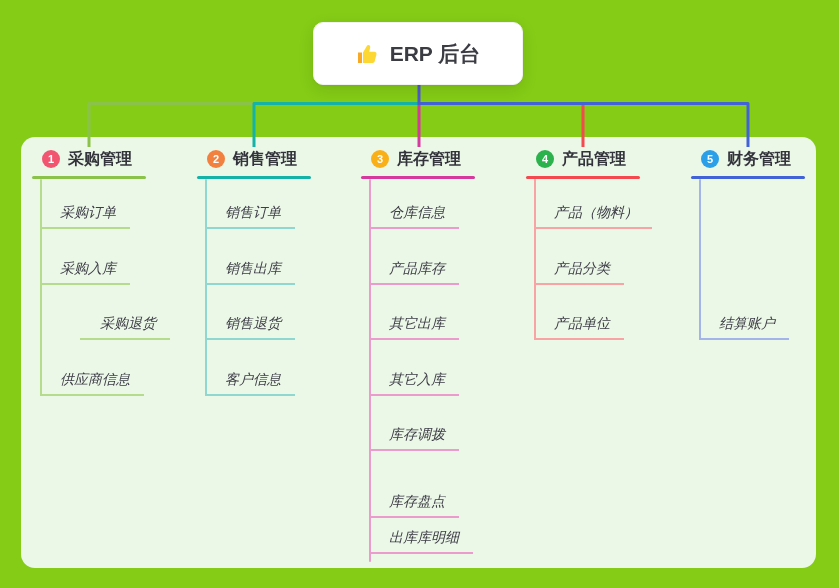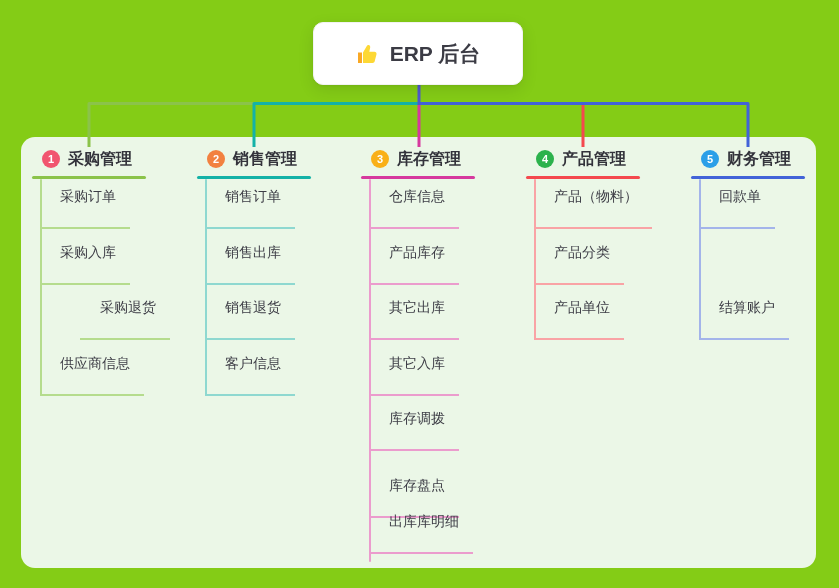--- a/index.html
+++ b/index.html
@@ -18,21 +18,21 @@
   .col1{left:32px}.col2{left:197px}.col3{left:361px}.col4{left:526px}.col5{left:691px}
   .topic{display:flex;align-items:center;gap:8px;padding-left:10px;height:22px;cursor:default;}
   .badge{width:18px;height:18px;border-radius:50%;color:#fff;font-size:11px;font-weight:700;
     display:flex;align-items:center;justify-content:center;flex:0 0 18px;line-height:18px;}
   .topic-label{font-size:16px;font-weight:600;color:#33333b;white-space:nowrap;}
   .underline{position:absolute;left:0;top:28px;width:114px;height:3px;border-radius:2px;}
   .kids-line{position:absolute;left:8px;top:31px;width:2px;border-radius:1px;}
   .h4c{height:217px}.h7c{height:383px}.h3c{height:161px}
   .kid{position:absolute;left:8px;height:28px;border-bottom:2px solid #ccc;white-space:nowrap;
     font-size:14px;color:#3d3d46;padding:0 14px 0 20px;display:flex;align-items:flex-end;cursor:default;}
-  .kid span{padding-bottom:21px;}
+  .kid span{padding-bottom:5px;font-style:italic;}
   .r1{top:51px}.r2{top:107px}.r3{top:162px}.r4{top:218px}.r5{top:273px}.r6{top:329px}.r7{top:376px}
 </style>
 </head>
 <body>
 
 <div class="canvas">
 
   <div class="panel" style="background: rgb(235, 247, 231);"></div>
 
   <svg class="connectors" width="839" height="588" viewBox="0 0 839 588" fill="none" stroke-width="3" stroke-linejoin="round">
@@ -142,21 +142,18 @@
       </div>
   </div>
 
   <div class="branch col5">
     <div class="topic">
       <span class="badge" style="background: rgb(43, 159, 232);">5</span>
       <span class="topic-label">财务管理</span>
     </div>
     <div class="underline" style="background: rgb(66, 99, 216);"></div>
     <div class="kids-line h3c" style="background: rgb(163, 180, 234);"></div>
-    <div class="kid r1" style="border-bottom-color: rgb(163, 180, 234);">
-      <span>回款单</span>
-      </div>
     <div class="kid r3" style="border-bottom-color: rgb(163, 180, 234);">
       <span>结算账户</span>
       </div>
   </div>
 
 </div>
 
 </body></html>

